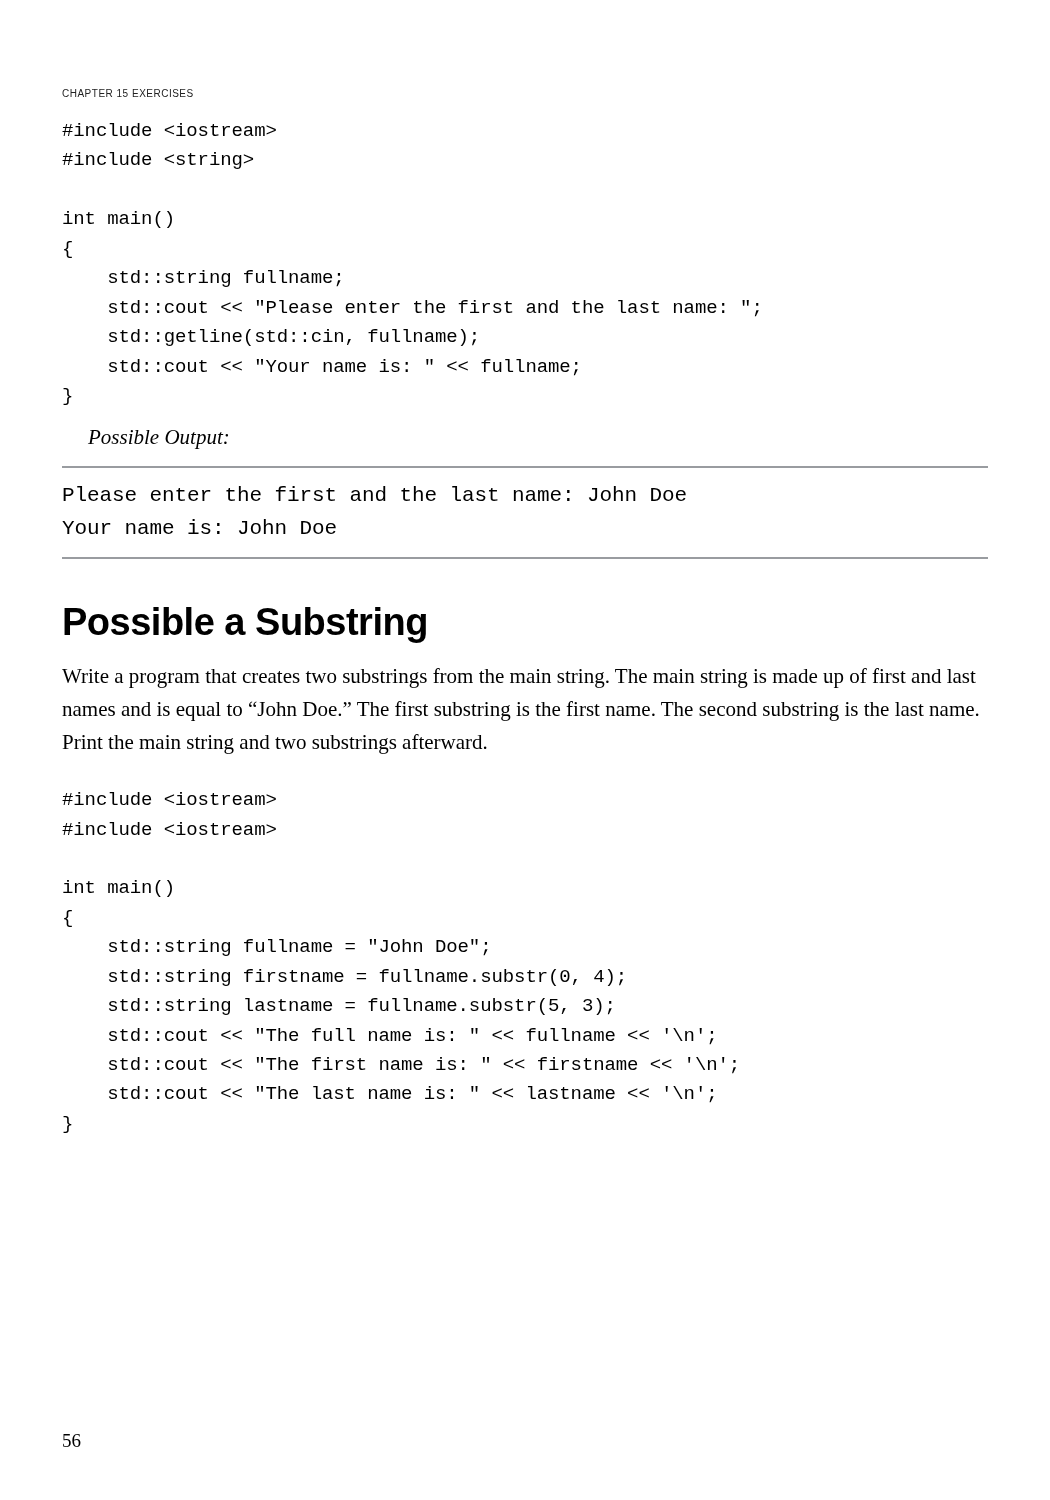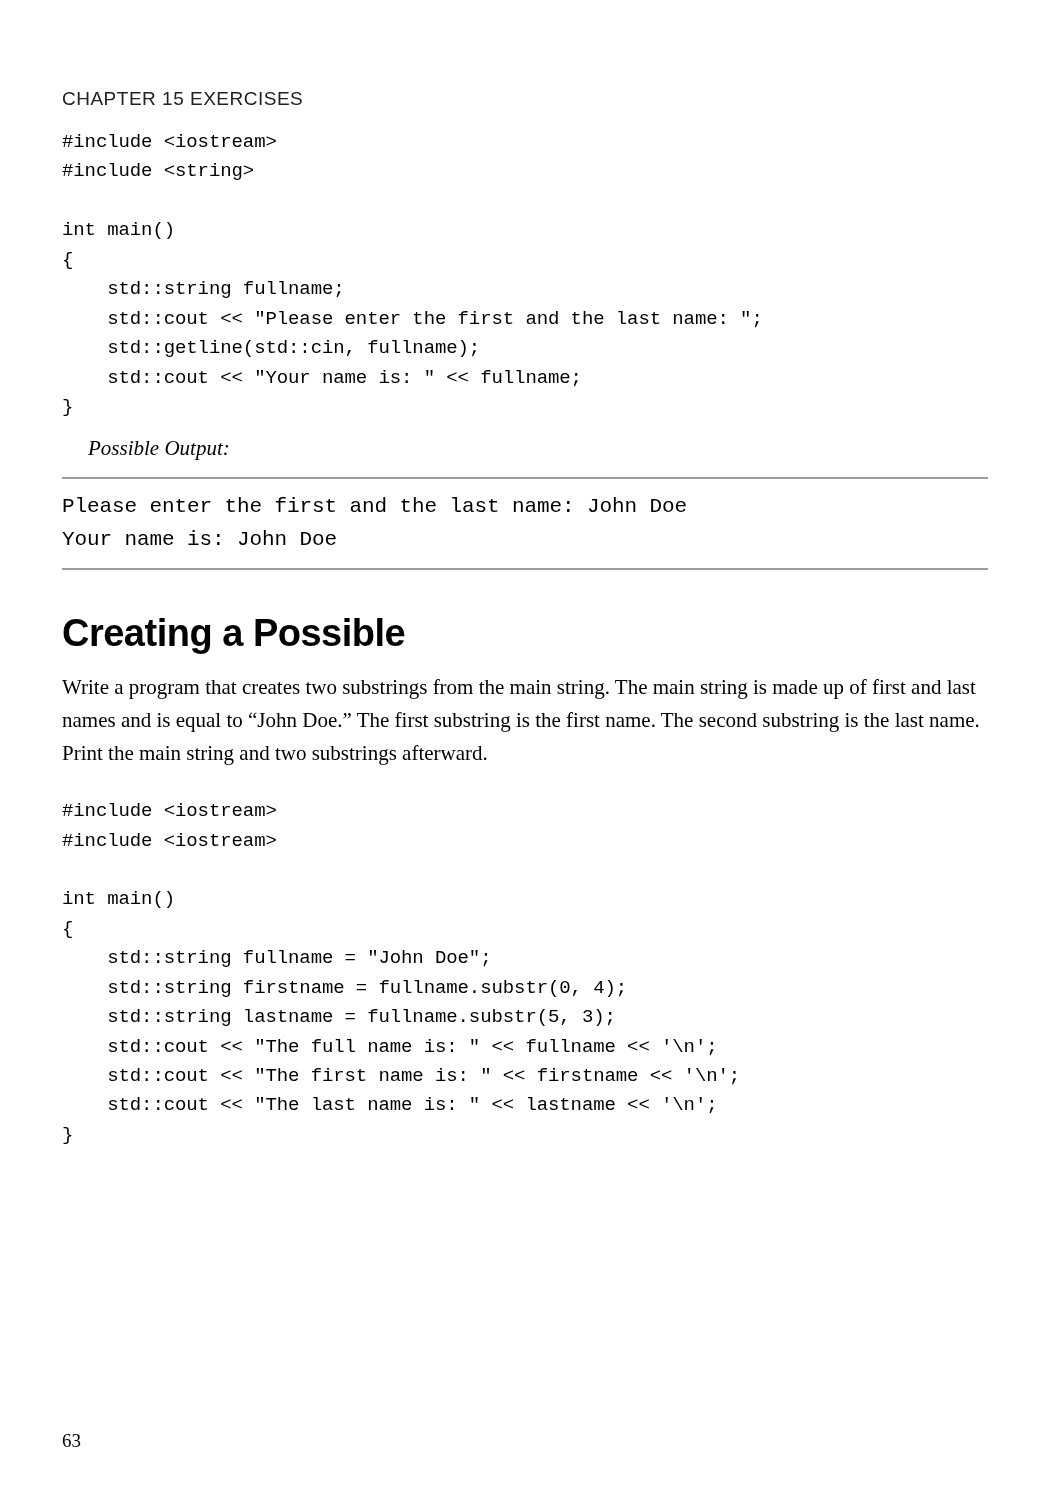--- a/index.html
+++ b/index.html
@@ -7,21 +7,21 @@
       width: 1050px;
       height: 1500px;
       background: #ffffff;
       font-family: Georgia, 'Times New Roman', serif;
       color: #000000;
       padding: 88px 62px 40px 62px;
       position: relative;
     }
     .running-head {
       font-family: Arial, Helvetica, sans-serif;
-      font-size: 19px;
+      font-size: 10px;
       letter-spacing: 0.5px;
       color: #222;
       margin-bottom: 18px;
     }
     .code {
       font-family: 'Lucida Console', Monaco, 'Courier New', monospace;
       font-size: 19px;
       line-height: 1.55;
       white-space: pre;
       color: #000;
@@ -90,30 +90,30 @@
     std::cout &lt;&lt; "Your name is: " &lt;&lt; fullname;
 }</div>
 
 <div class="possible-output">Possible Output:</div>
 
 <hr class="hr">
 <div class="output-block">Please enter the first and the last name: John Doe
 Your name is: John Doe</div>
 <hr class="hr">
 
-<h2 class="section-heading">Creating a Possible</h2>
+<h2 class="section-heading">Possible a Substring</h2>
 
 <p class="body-text">Write a program that creates two substrings from the main string. The main string is made up of first and last names and is equal to “John Doe.” The first substring is the first name. The second substring is the last name. Print the main string and two substrings afterward.</p>
 
 <div class="code">#include &lt;iostream&gt;
 #include &lt;iostream&gt;
 
 int main()
 {
     std::string fullname = "John Doe";
     std::string firstname = fullname.substr(0, 4);
     std::string lastname = fullname.substr(5, 3);
     std::cout &lt;&lt; "The full name is: " &lt;&lt; fullname &lt;&lt; '\n';
     std::cout &lt;&lt; "The first name is: " &lt;&lt; firstname &lt;&lt; '\n';
     std::cout &lt;&lt; "The last name is: " &lt;&lt; lastname &lt;&lt; '\n';
 }</div>
 
-<div class="page-number">63</div>
+<div class="page-number">56</div>
 
 </body></html>

